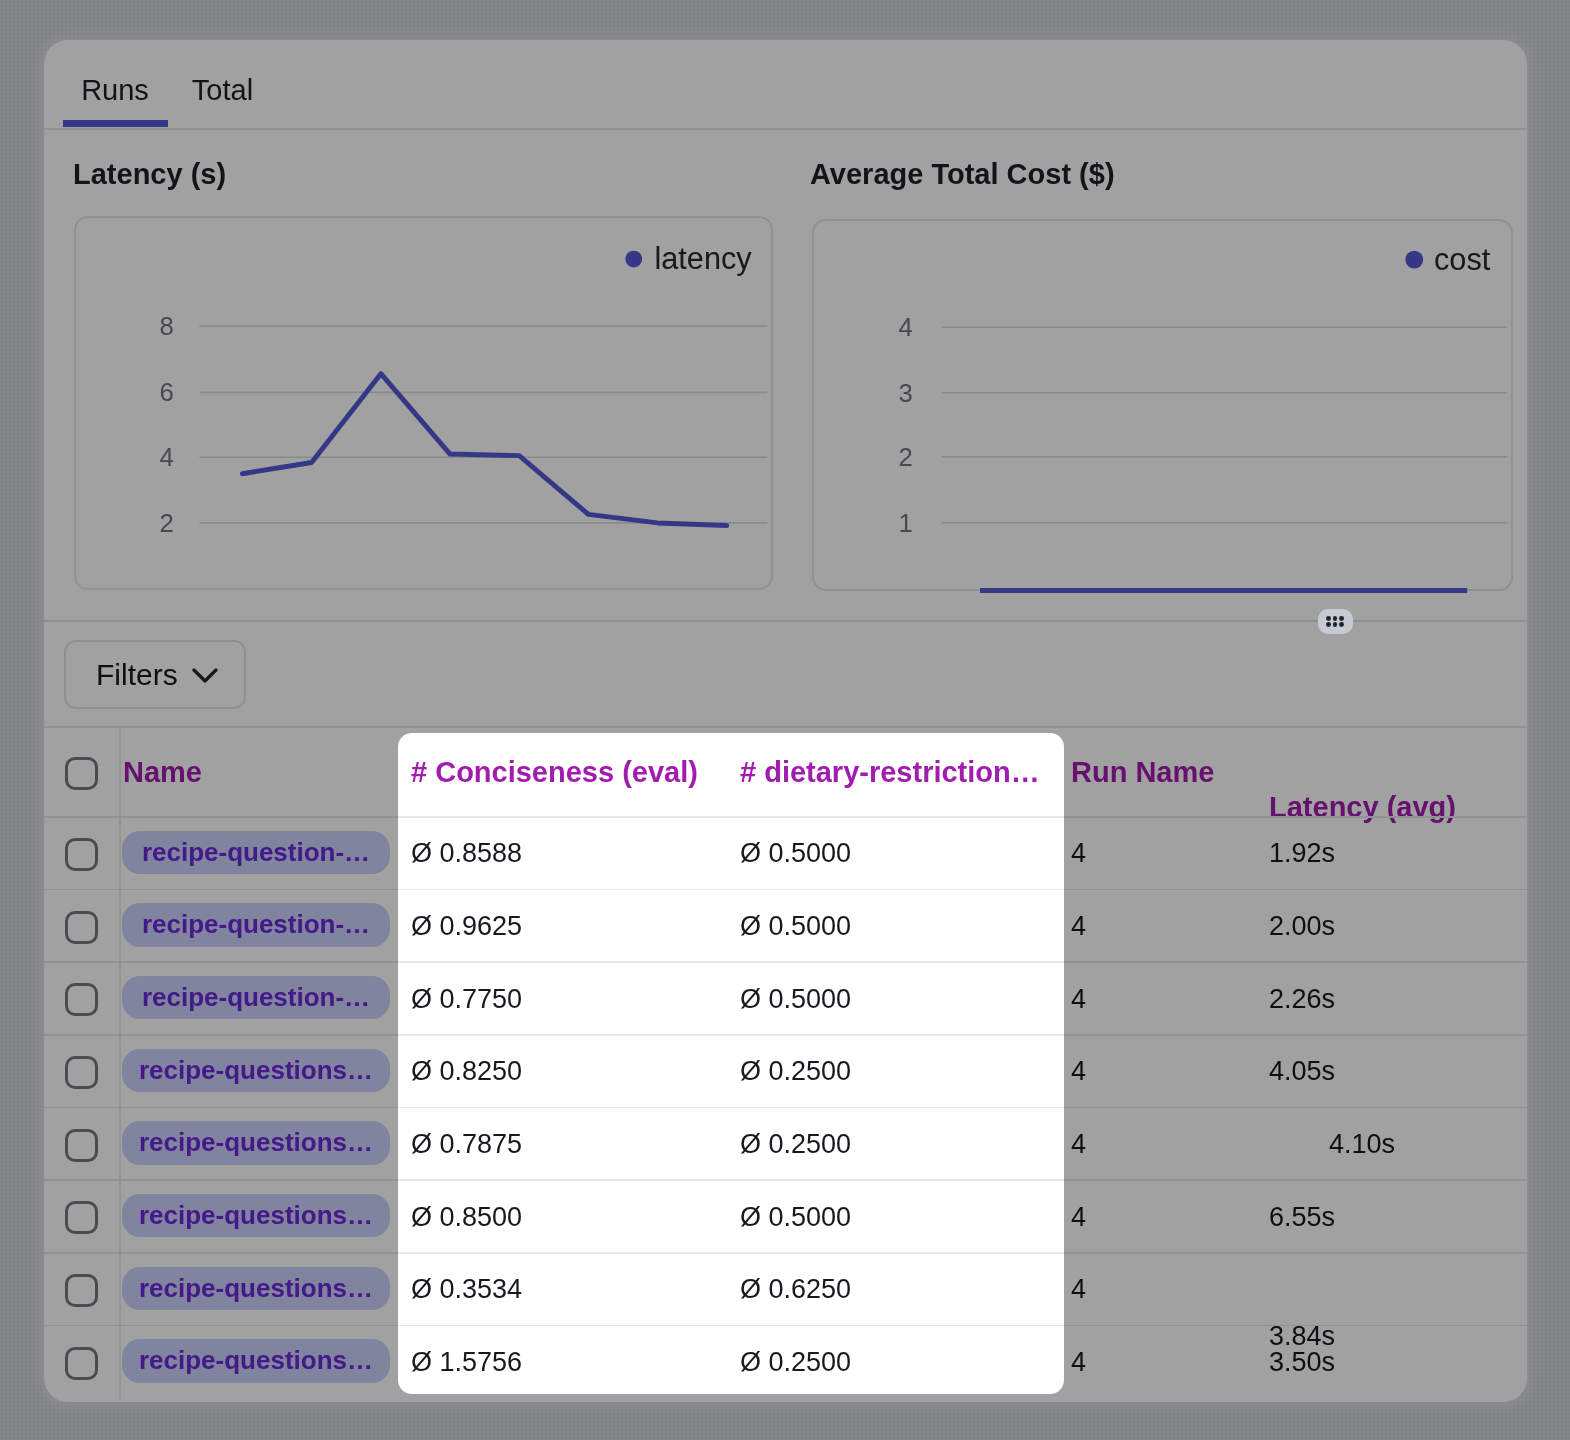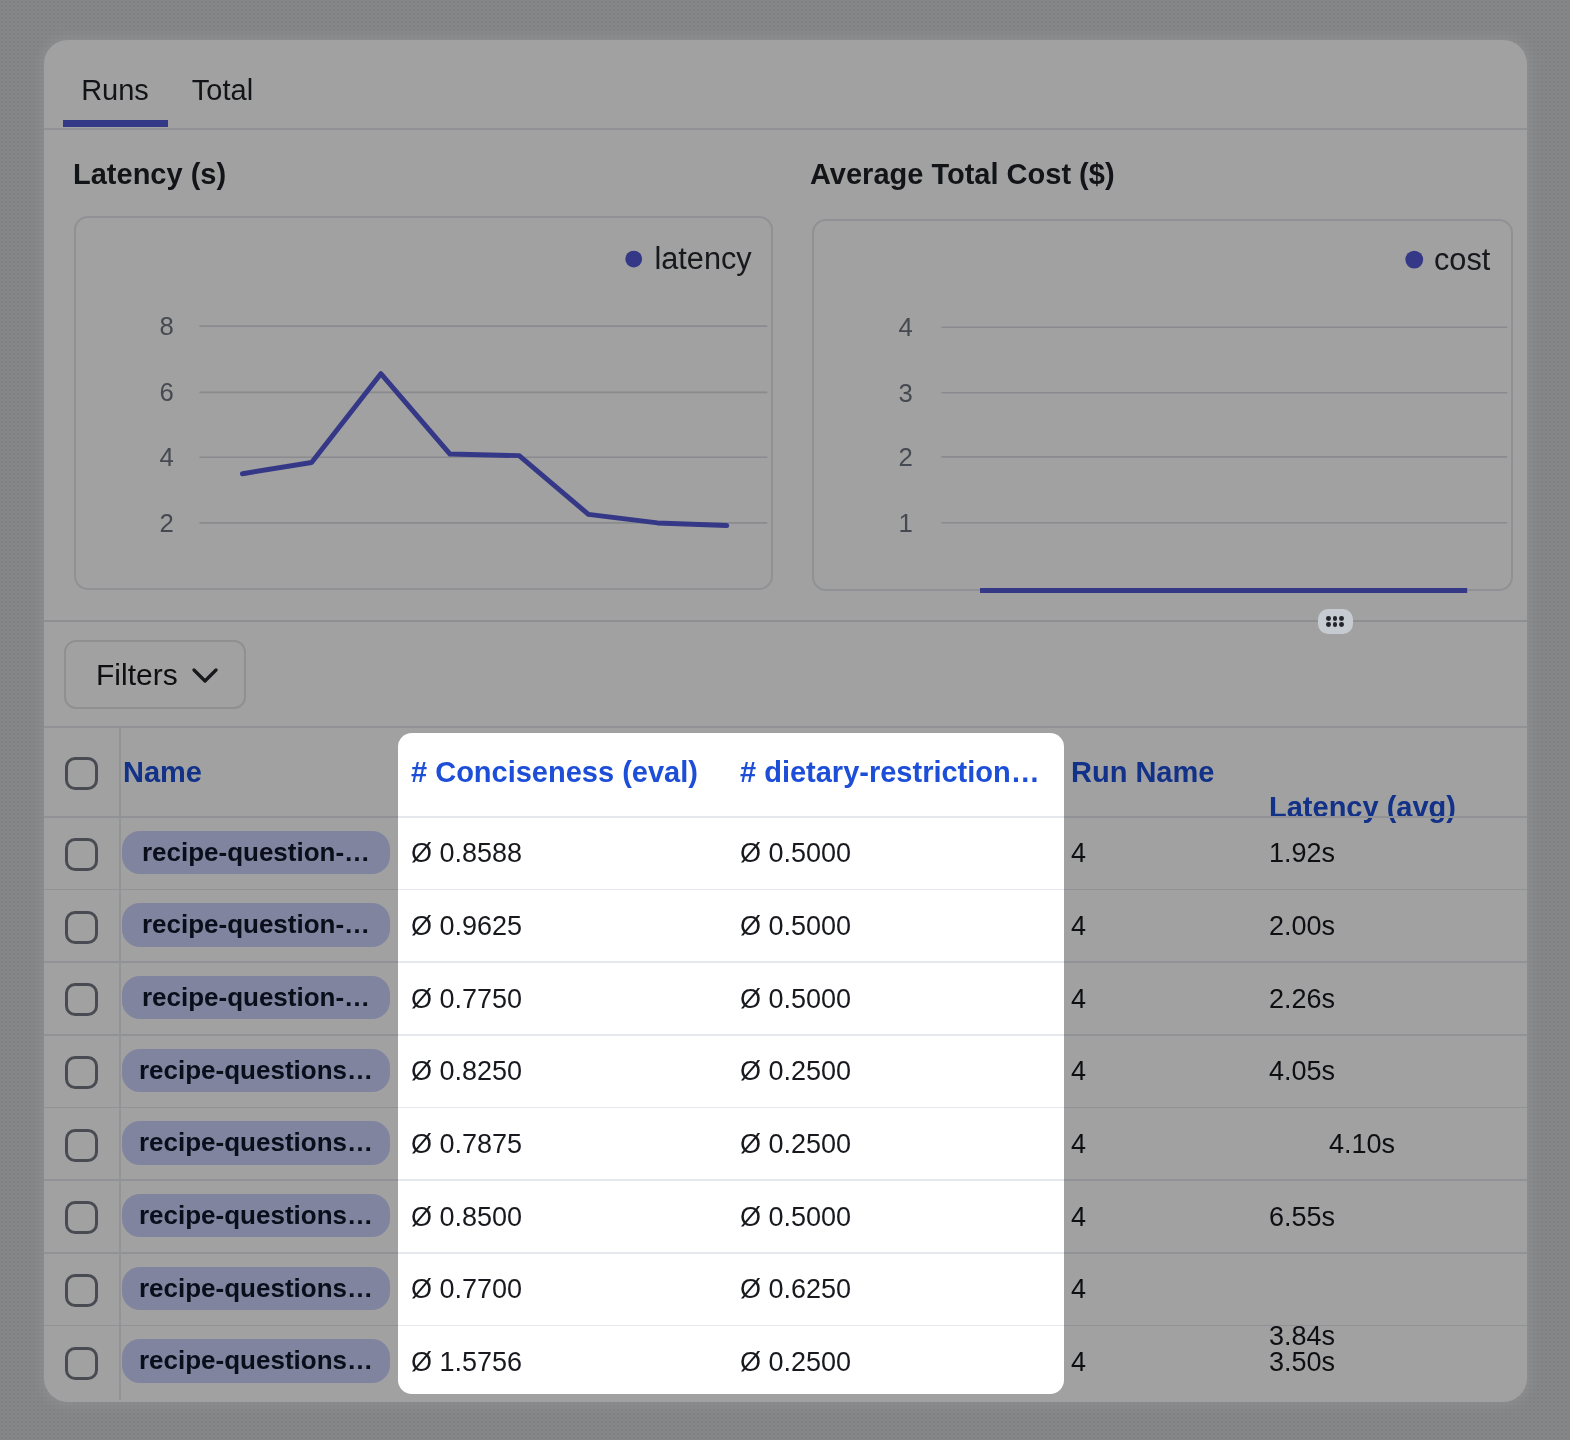--- a/index.html
+++ b/index.html
@@ -8,24 +8,24 @@
 .underline{position:absolute;left:62.5px;top:120px;width:105px;height:7px;background:#515bd4}
 .tabborder{position:absolute;left:44px;top:127.5px;width:1483px;height:2px;background:#e4e7ec}
 .ctitle{position:absolute;font-size:29px;font-weight:700;color:#1d2025}
 .chartbox{position:absolute;background:#fff;border:2px solid #e3e6ea;border-radius:14px}
 .divline{position:absolute;left:44px;top:620px;width:1483px;height:2px;background:#e0e3e8}
 .filters{position:absolute;left:64px;top:640px;width:182px;height:69px;border:2px solid #e2e4e8;border-radius:12px}
 .ftxt{position:absolute;left:30px;top:0;height:65px;line-height:65px;font-size:30px;font-weight:500;color:#17181c}
 .tabletop{position:absolute;left:44px;top:725.5px;width:1483px;height:2px;background:#e4e7ec}
 .hsep{position:absolute;left:44px;width:1483px;height:1.7px;background:#e5e8ec}
 .vsep{position:absolute;left:119px;top:727px;width:1.6px;height:673px;background:#e9ebee}
-.hcell{position:absolute;font-size:29px;font-weight:700;color:#1d4ed8;white-space:nowrap}
+.hcell{position:absolute;font-size:29px;font-weight:700;color:#a21caf;white-space:nowrap}
 .vcell{position:absolute;font-size:27px;color:#17191e;white-space:nowrap}
 .cb{position:absolute;left:64.5px;width:33px;height:33px;border:3px solid #747884;border-radius:10px}
-.pill{position:absolute;left:122px;width:268px;height:43.5px;background:#ccd1fb;border-radius:18px;text-align:center;line-height:43.5px;font-size:26px;font-weight:700;color:#0f172a;white-space:nowrap;overflow:hidden}
+.pill{position:absolute;left:122px;width:268px;height:43.5px;background:#ccd1fb;border-radius:18px;text-align:center;line-height:43.5px;font-size:26px;font-weight:700;color:#6d28d9;white-space:nowrap;overflow:hidden}
 .spot{position:absolute;left:397.5px;top:733px;width:666.5px;height:661px;border-radius:14px;box-shadow:0 0 0 3000px rgba(0,0,0,0.37)}
 .handle{position:absolute;left:1318px;top:608.5px;width:35px;height:25.5px;background:#c6cad1;border-radius:10px}
 .handle i{position:absolute;width:4.8px;height:4.8px;border-radius:50%;background:#23252a}
 </style></head><body>
 <div class="card"></div>
 <div class="tabtxt" style="left:62.5px;width:105px">Runs</div>
 <div class="tabtxt" style="left:167.5px;width:110px">Total</div>
 <div class="underline"></div>
 <div class="tabborder"></div>
 <div class="ctitle" style="left:73px;top:158px">Latency (s)</div>
@@ -120,21 +120,21 @@
 <div class="hsep" style="top:1106.7px"></div>
 <div class="cb" style="top:1201.2px"></div>
 <div class="pill" style="top:1193.9px">recipe-questions…</div>
 <div class="vcell" style="left:411px;top:1201.7px">Ø 0.8500</div>
 <div class="vcell" style="left:740px;top:1201.7px">Ø 0.5000</div>
 <div class="vcell" style="left:1071px;top:1201.7px">4</div>
 <div class="vcell" style="left:1269px;top:1201.7px">6.55s</div>
 <div class="hsep" style="top:1179.3px"></div>
 <div class="cb" style="top:1273.9px"></div>
 <div class="pill" style="top:1266.6px">recipe-questions…</div>
-<div class="vcell" style="left:411px;top:1274.4px">Ø 0.7700</div>
+<div class="vcell" style="left:411px;top:1274.4px">Ø 0.3534</div>
 <div class="vcell" style="left:740px;top:1274.4px">Ø 0.6250</div>
 <div class="vcell" style="left:1071px;top:1274.4px">4</div>
 <div class="vcell" style="left:1269px;top:1321px">3.84s</div>
 <div class="hsep" style="top:1252.0px"></div>
 <div class="cb" style="top:1346.5px"></div>
 <div class="pill" style="top:1339.3px">recipe-questions…</div>
 <div class="vcell" style="left:411px;top:1347.0px">Ø 1.5756</div>
 <div class="vcell" style="left:740px;top:1347.0px">Ø 0.2500</div>
 <div class="vcell" style="left:1071px;top:1347.0px">4</div>
 <div class="vcell" style="left:1269px;top:1347.0px">3.50s</div>

